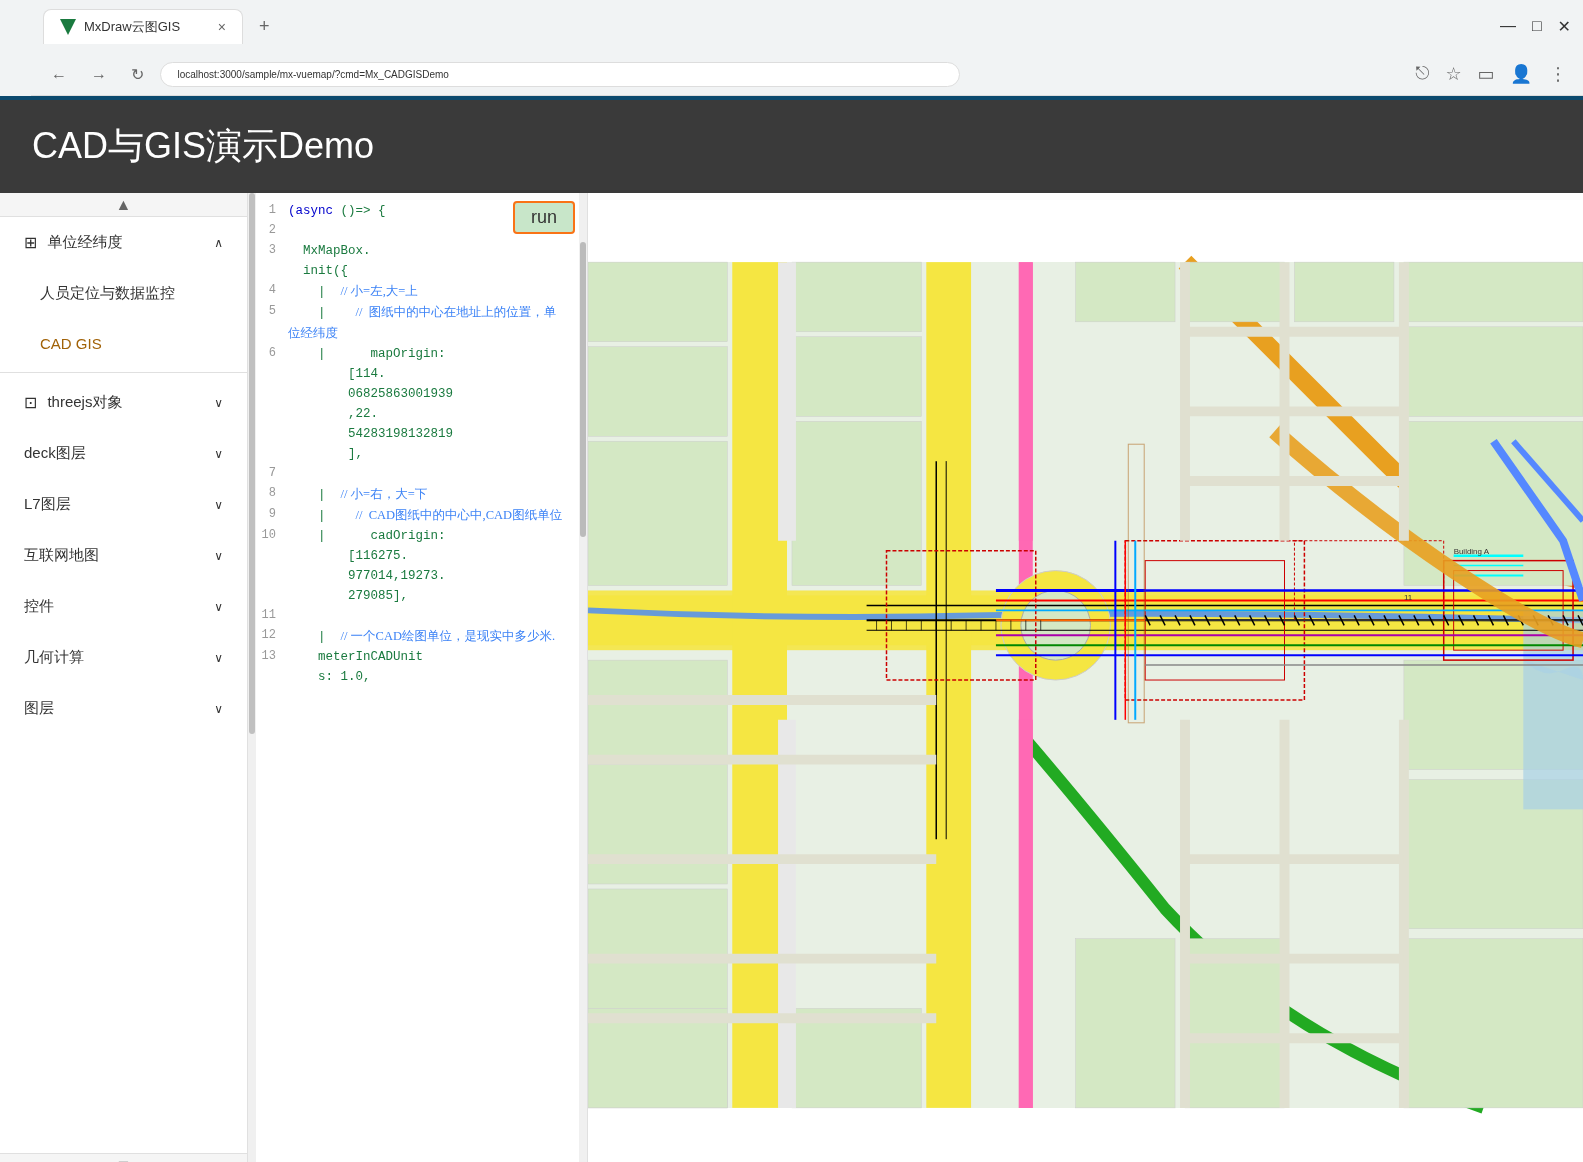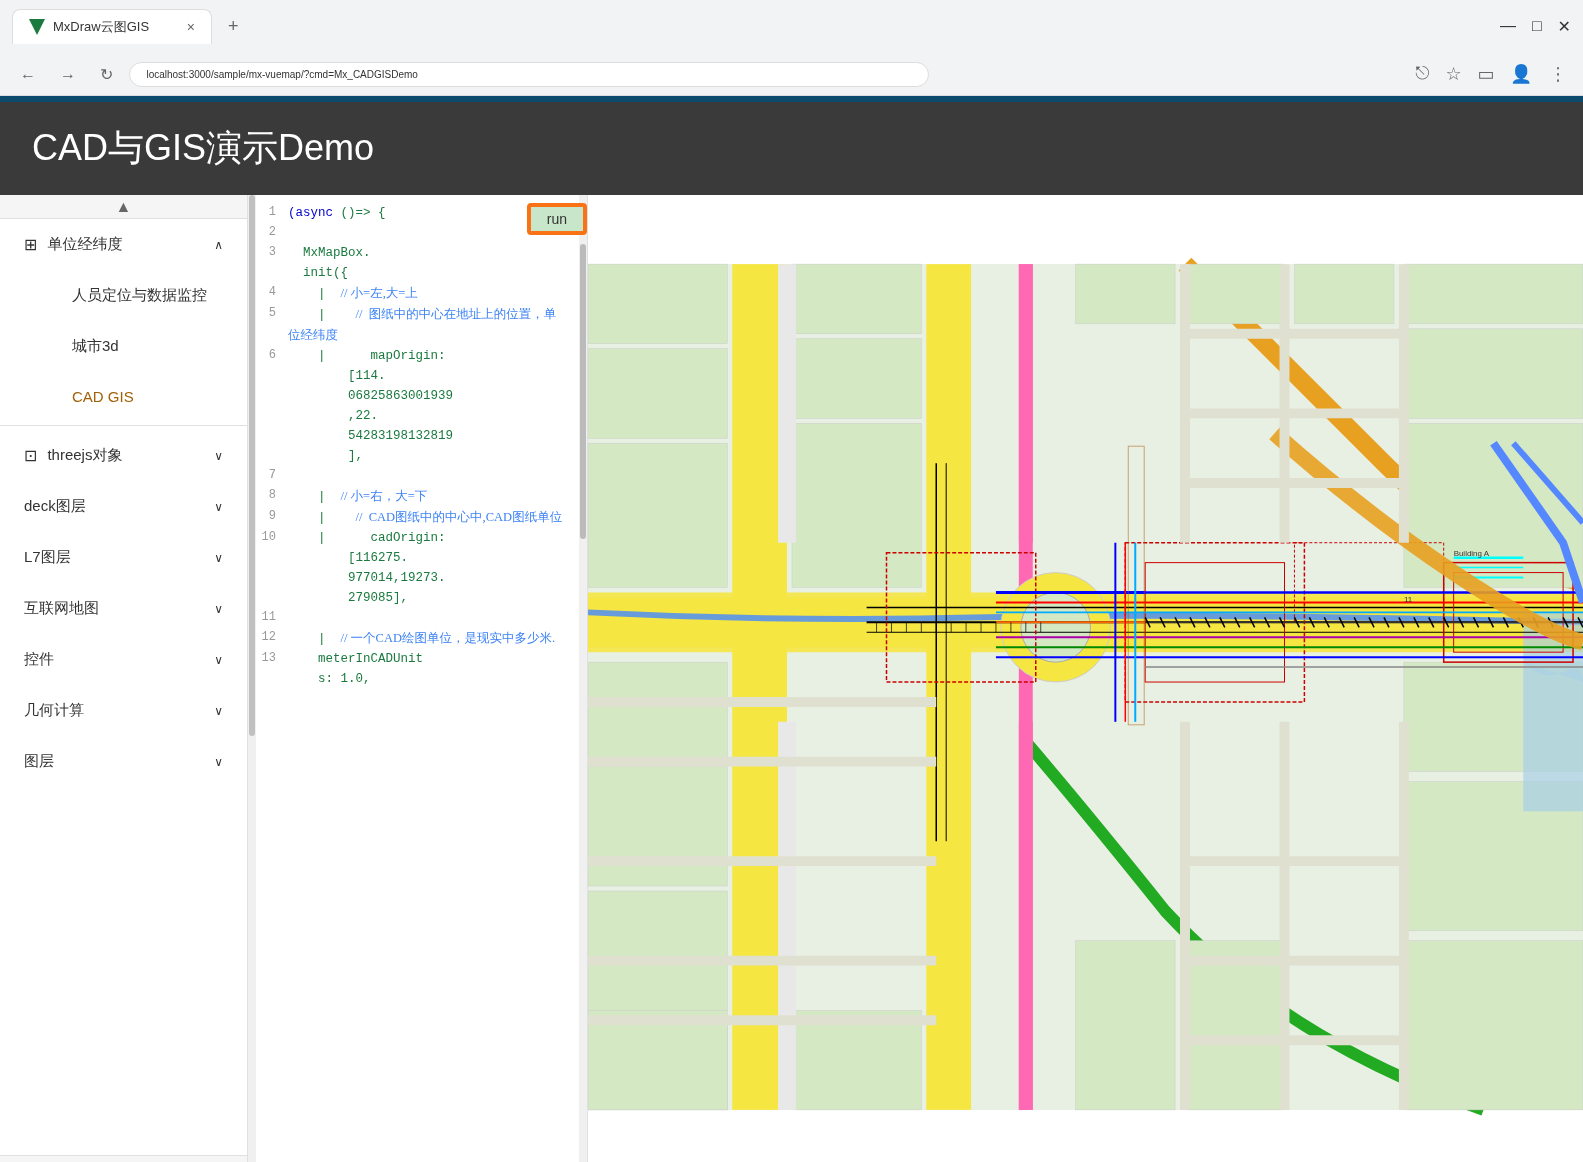--- a/index.html
+++ b/index.html
@@ -1,19 +1,19 @@
 <!DOCTYPE html>
 <html><head>
   <meta charset="utf-8">
   <style>
     * { margin: 0; padding: 0; box-sizing: border-box; }
     body { font-family: 'Microsoft YaHei', Arial, sans-serif; background: #fff; width: 1583px; min-height: 1162px; overflow: hidden; }
 
     
-    .browser-chrome { background: #f1f3f4; border-bottom: 6px solid #0c4a6e; }
+    .browser-chrome { background: #f1f3f4; border-bottom: 4px solid #0c4a6e; padding-left: 31px; }
     .title-bar { display: flex; align-items: center; padding: 8px 12px; gap: 8px; background: #f1f3f4; }
     .tab { display: flex; align-items: center; background: #fff; border-radius: 8px 8px 0 0; padding: 8px 16px; gap: 8px; font-size: 13px; color: #333; border: 1px solid #ddd; border-bottom: none; min-width: 200px; }
     .tab-favicon { width: 16px; height: 16px; background: #1a7a3f; clip-path: polygon(50% 0%, 0% 100%, 100% 100%); transform: rotate(180deg); }
     .tab-close { margin-left: auto; cursor: pointer; color: #666; font-size: 14px; }
     .new-tab { padding: 8px; font-size: 18px; color: #666; cursor: pointer; }
     .window-controls { margin-left: auto; display: flex; gap: 16px; font-size: 16px; color: #333; }
     .window-control { cursor: pointer; }
 
     .address-bar { display: flex; align-items: center; padding: 6px 12px; gap: 8px; background: #f1f3f4; border-bottom: 1px solid #ddd; }
     .nav-btn { background: none; border: none; cursor: pointer; color: #666; font-size: 16px; padding: 4px 8px; border-radius: 50%; }
@@ -31,28 +31,28 @@
     
     .sidebar { width: 248px; min-width: 248px; background: #fff; border-right: 1px solid #e0e0e0; overflow-y: auto; position: relative; }
     .scroll-up { width: 100%; height: 24px; background: #f5f5f5; border-bottom: 1px solid #e0e0e0; display: flex; align-items: center; justify-content: center; cursor: pointer; color: #666; }
     .scroll-down { width: 100%; height: 24px; background: #f5f5f5; border-top: 1px solid #e0e0e0; display: flex; align-items: center; justify-content: center; cursor: pointer; color: #666; position: absolute; bottom: 0; left: 0; }
 
     .sidebar-item { display: flex; align-items: center; padding: 16px 24px; cursor: pointer; font-size: 15px; color: #333; }
     .sidebar-item.active { color: #1976d2; }
     .sidebar-item .item-icon { margin-right: 10px; font-size: 16px; }
     .sidebar-item .expand-icon { margin-left: auto; font-size: 12px; }
     .sidebar-divider { height: 1px; background: #e0e0e0; margin: 4px 0; }
-    .sidebar-sub { padding-left: 40px; margin-left: 32px; }
+    .sidebar-sub { padding-left: 40px; }
 
     
     .content-area { flex: 1; display: flex; overflow: hidden; }
 
     
     .code-panel { width: 340px; min-width: 340px; background: #fff; border-right: 1px solid #e0e0e0; overflow: hidden; position: relative; display: flex; flex-direction: column; }
-    .run-btn { position: absolute; top: 8px; right: 0; background: #c8e6c9; color: #333; border: 4px solid #f97316; border-radius: 4px; padding: 4px 16px; font-size: 14px; cursor: pointer; z-index: 10; }
+    .run-btn { position: absolute; top: 8px; right: 12px; background: #c8e6c9; color: #333; border: 2px solid #f97316; border-radius: 4px; padding: 4px 16px; font-size: 18px; cursor: pointer; z-index: 10; }
     .code-scroll { overflow-y: auto; flex: 1; padding-top: 8px; }
     .code-line { display: flex; font-family: 'Courier New', monospace; font-size: 12.5px; line-height: 1.6; min-height: 20px; }
     .line-num { width: 32px; min-width: 32px; color: #999; text-align: right; padding-right: 12px; user-select: none; font-size: 12px; }
     .line-content { color: #1a7a3f; flex: 1; white-space: pre-wrap; word-break: break-all; padding-right: 20px; }
     .line-content .kw { color: #0000cc; }
     .line-content .cm { color: #3b82f6; font-family: Liberation Serif, serif; }
 
     
     .map-panel { flex: 1; position: relative; overflow: hidden; }
     .map-panel canvas, .map-panel svg { width: 100%; height: 100%; }
@@ -104,23 +104,20 @@
     <div class="sidebar-item">
       <span class="item-icon">⊞</span>
       <span>单位经纬度</span>
       <span class="expand-icon">∧</span>
     </div>
 
     <div class="sidebar-item sidebar-sub">
       <span>人员定位与数据监控</span>
     </div>
 
-    <div class="sidebar-item sidebar-sub">
-      <span>城市3d</span>
-    </div>
 
     <div class="sidebar-item sidebar-sub active" style="color:#a16207;">
       <span>CAD GIS</span>
     </div>
 
     <div class="sidebar-divider"></div>
 
     <div class="sidebar-item">
       <span class="item-icon">⊡</span>
       <span>threejs对象</span>

